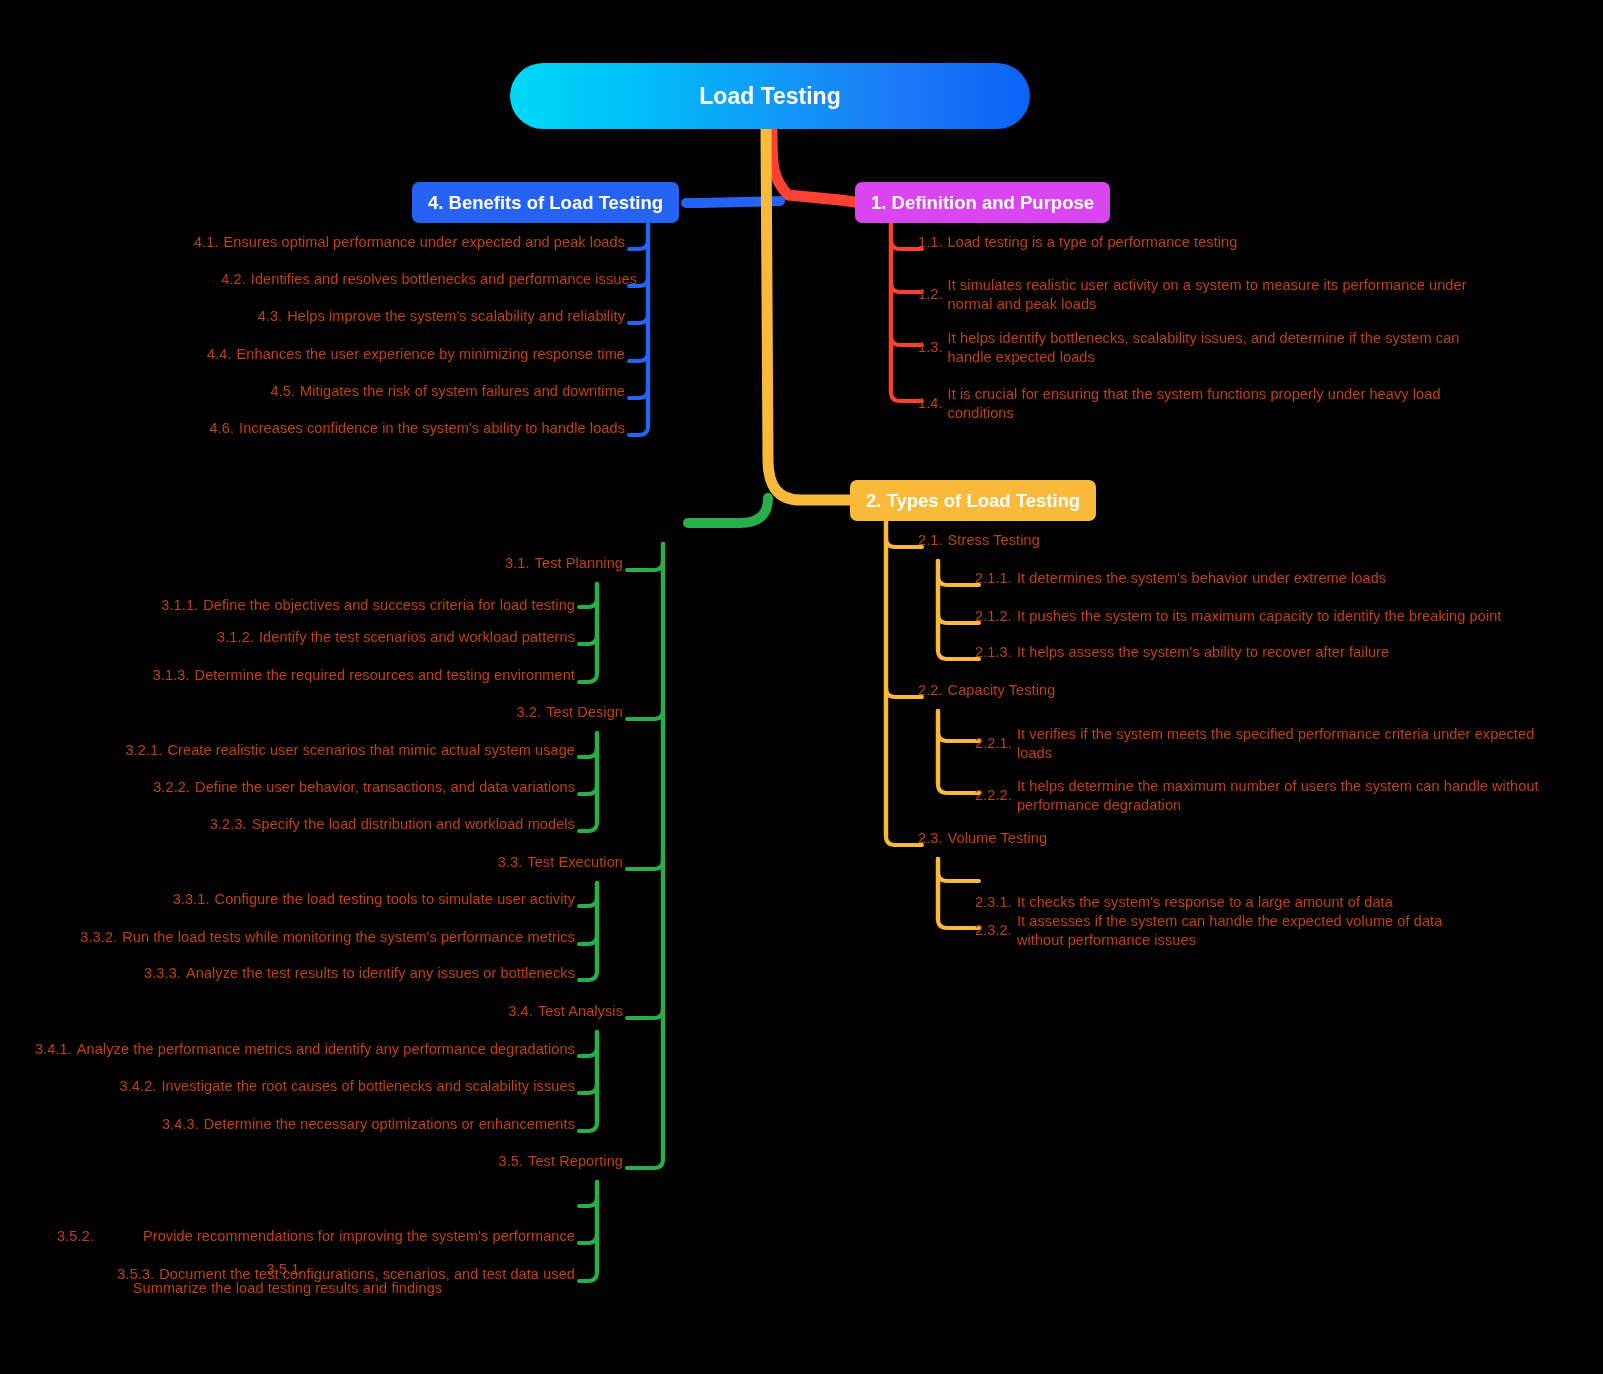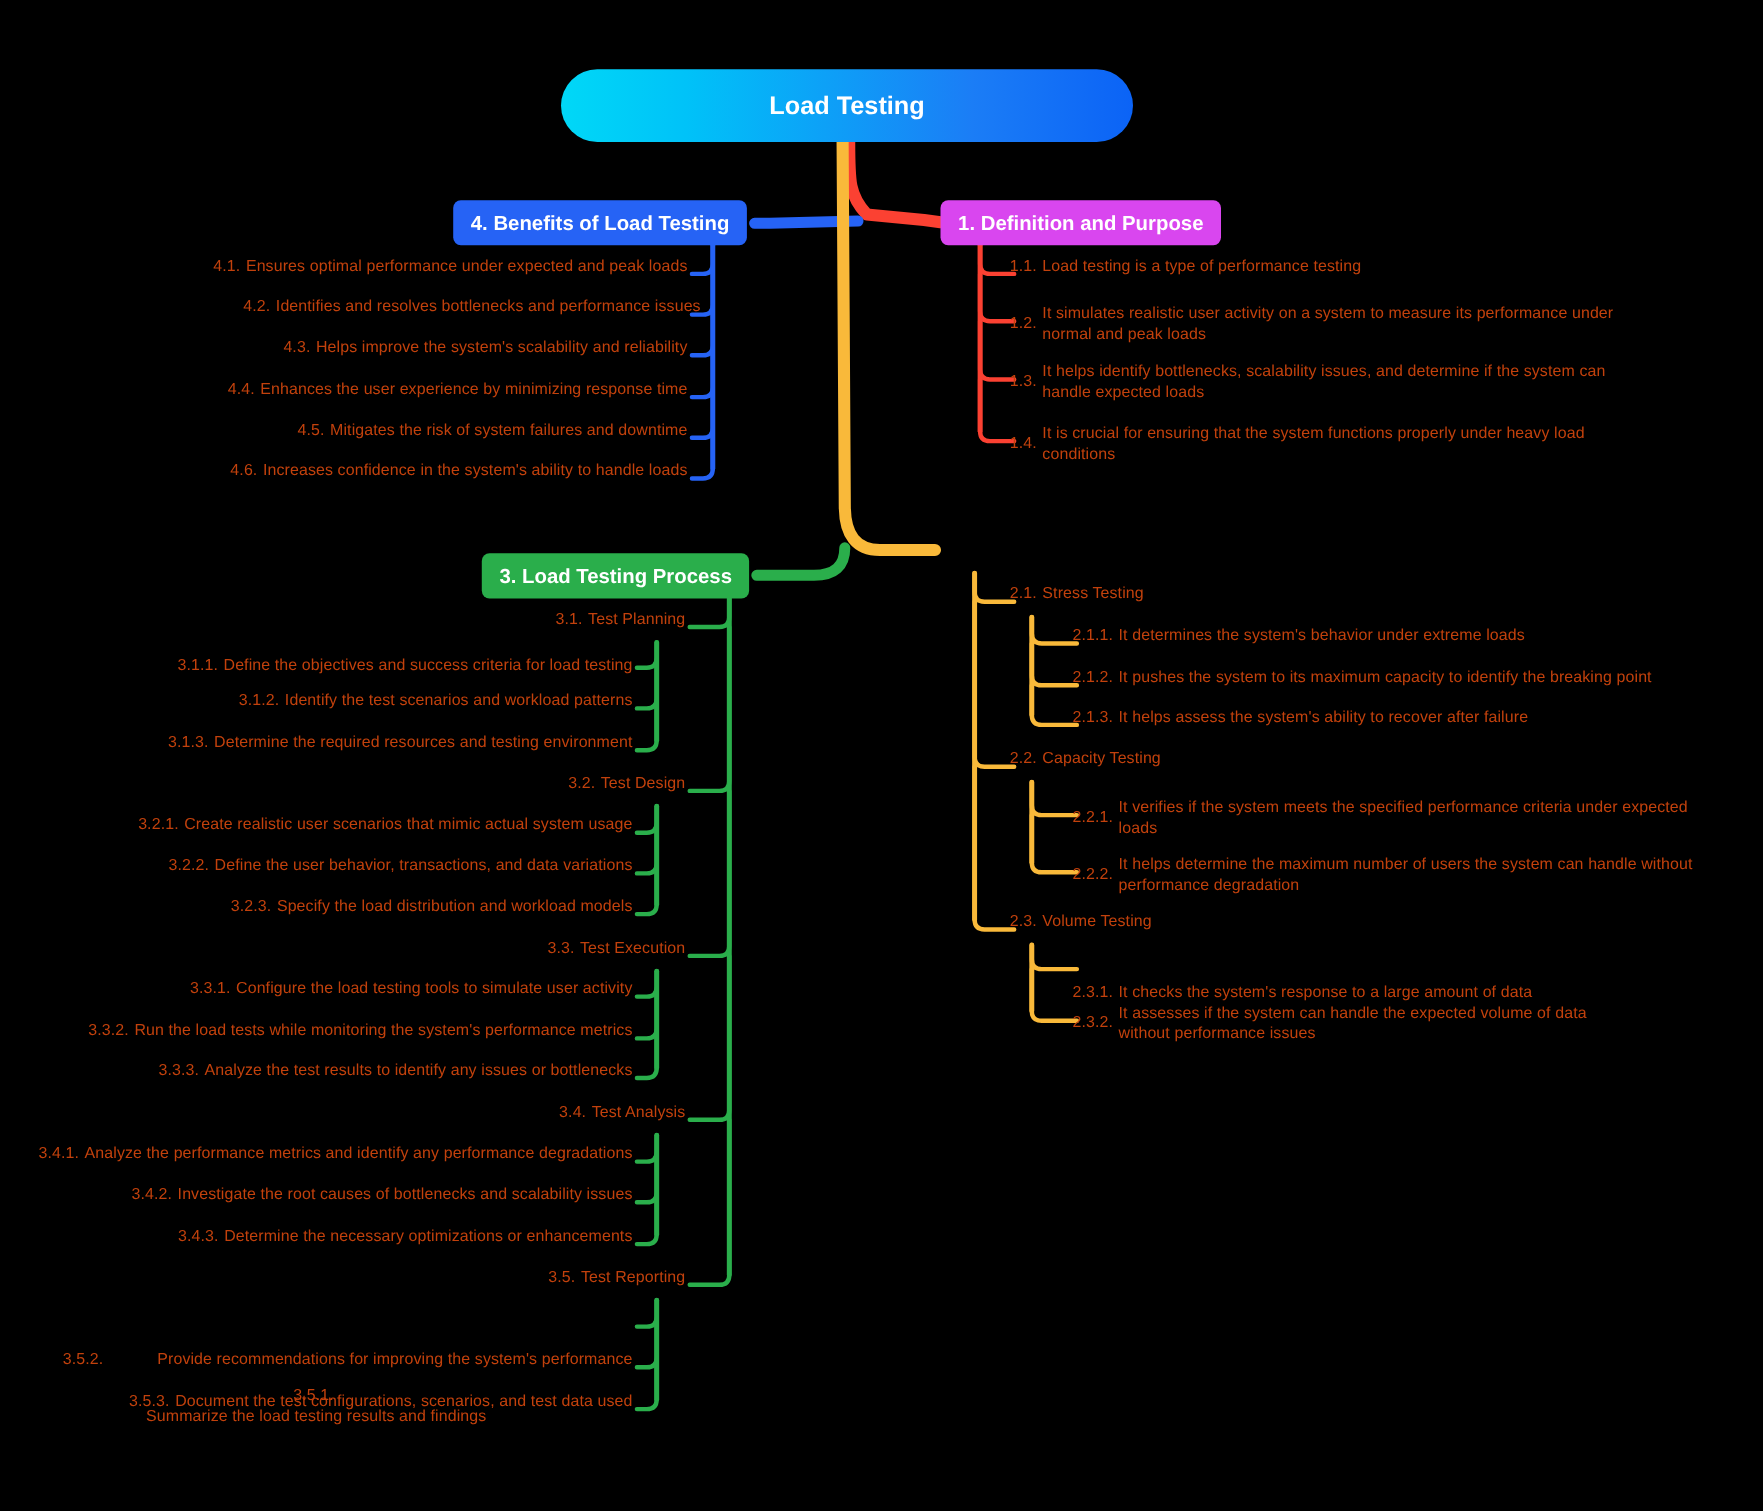--- a/index.html
+++ b/index.html
@@ -137,22 +137,22 @@
       <path d="M 768 498 Q 768 523 740 523 L 688 523" stroke="#2aae4b" stroke-width="10" fill="none" stroke-linecap="round" stroke-linejoin="round"></path>
     </svg>
 
   <div class="node root">
     <span>Load Testing</span>
   </div>
 
   <div class="node branch b-red">
     <span>1. Definition and Purpose</span>
   </div>
-  <div class="node branch b-green">
-    <span>3. Load Testing Process</span>
+  <div class="node branch b-yellow">
+    <span>2. Types of Load Testing</span>
   </div>
   <div class="node branch b-blue">
     <span>4. Benefits of Load Testing</span>
   </div>
 
   <div id="leaves">
       <div class="leaf right" style="top: 233px; left: 918px;">
         <span class="num">1.1.</span>
         <span class="txt">Load testing is a type of performance testing</span>
       </div>

